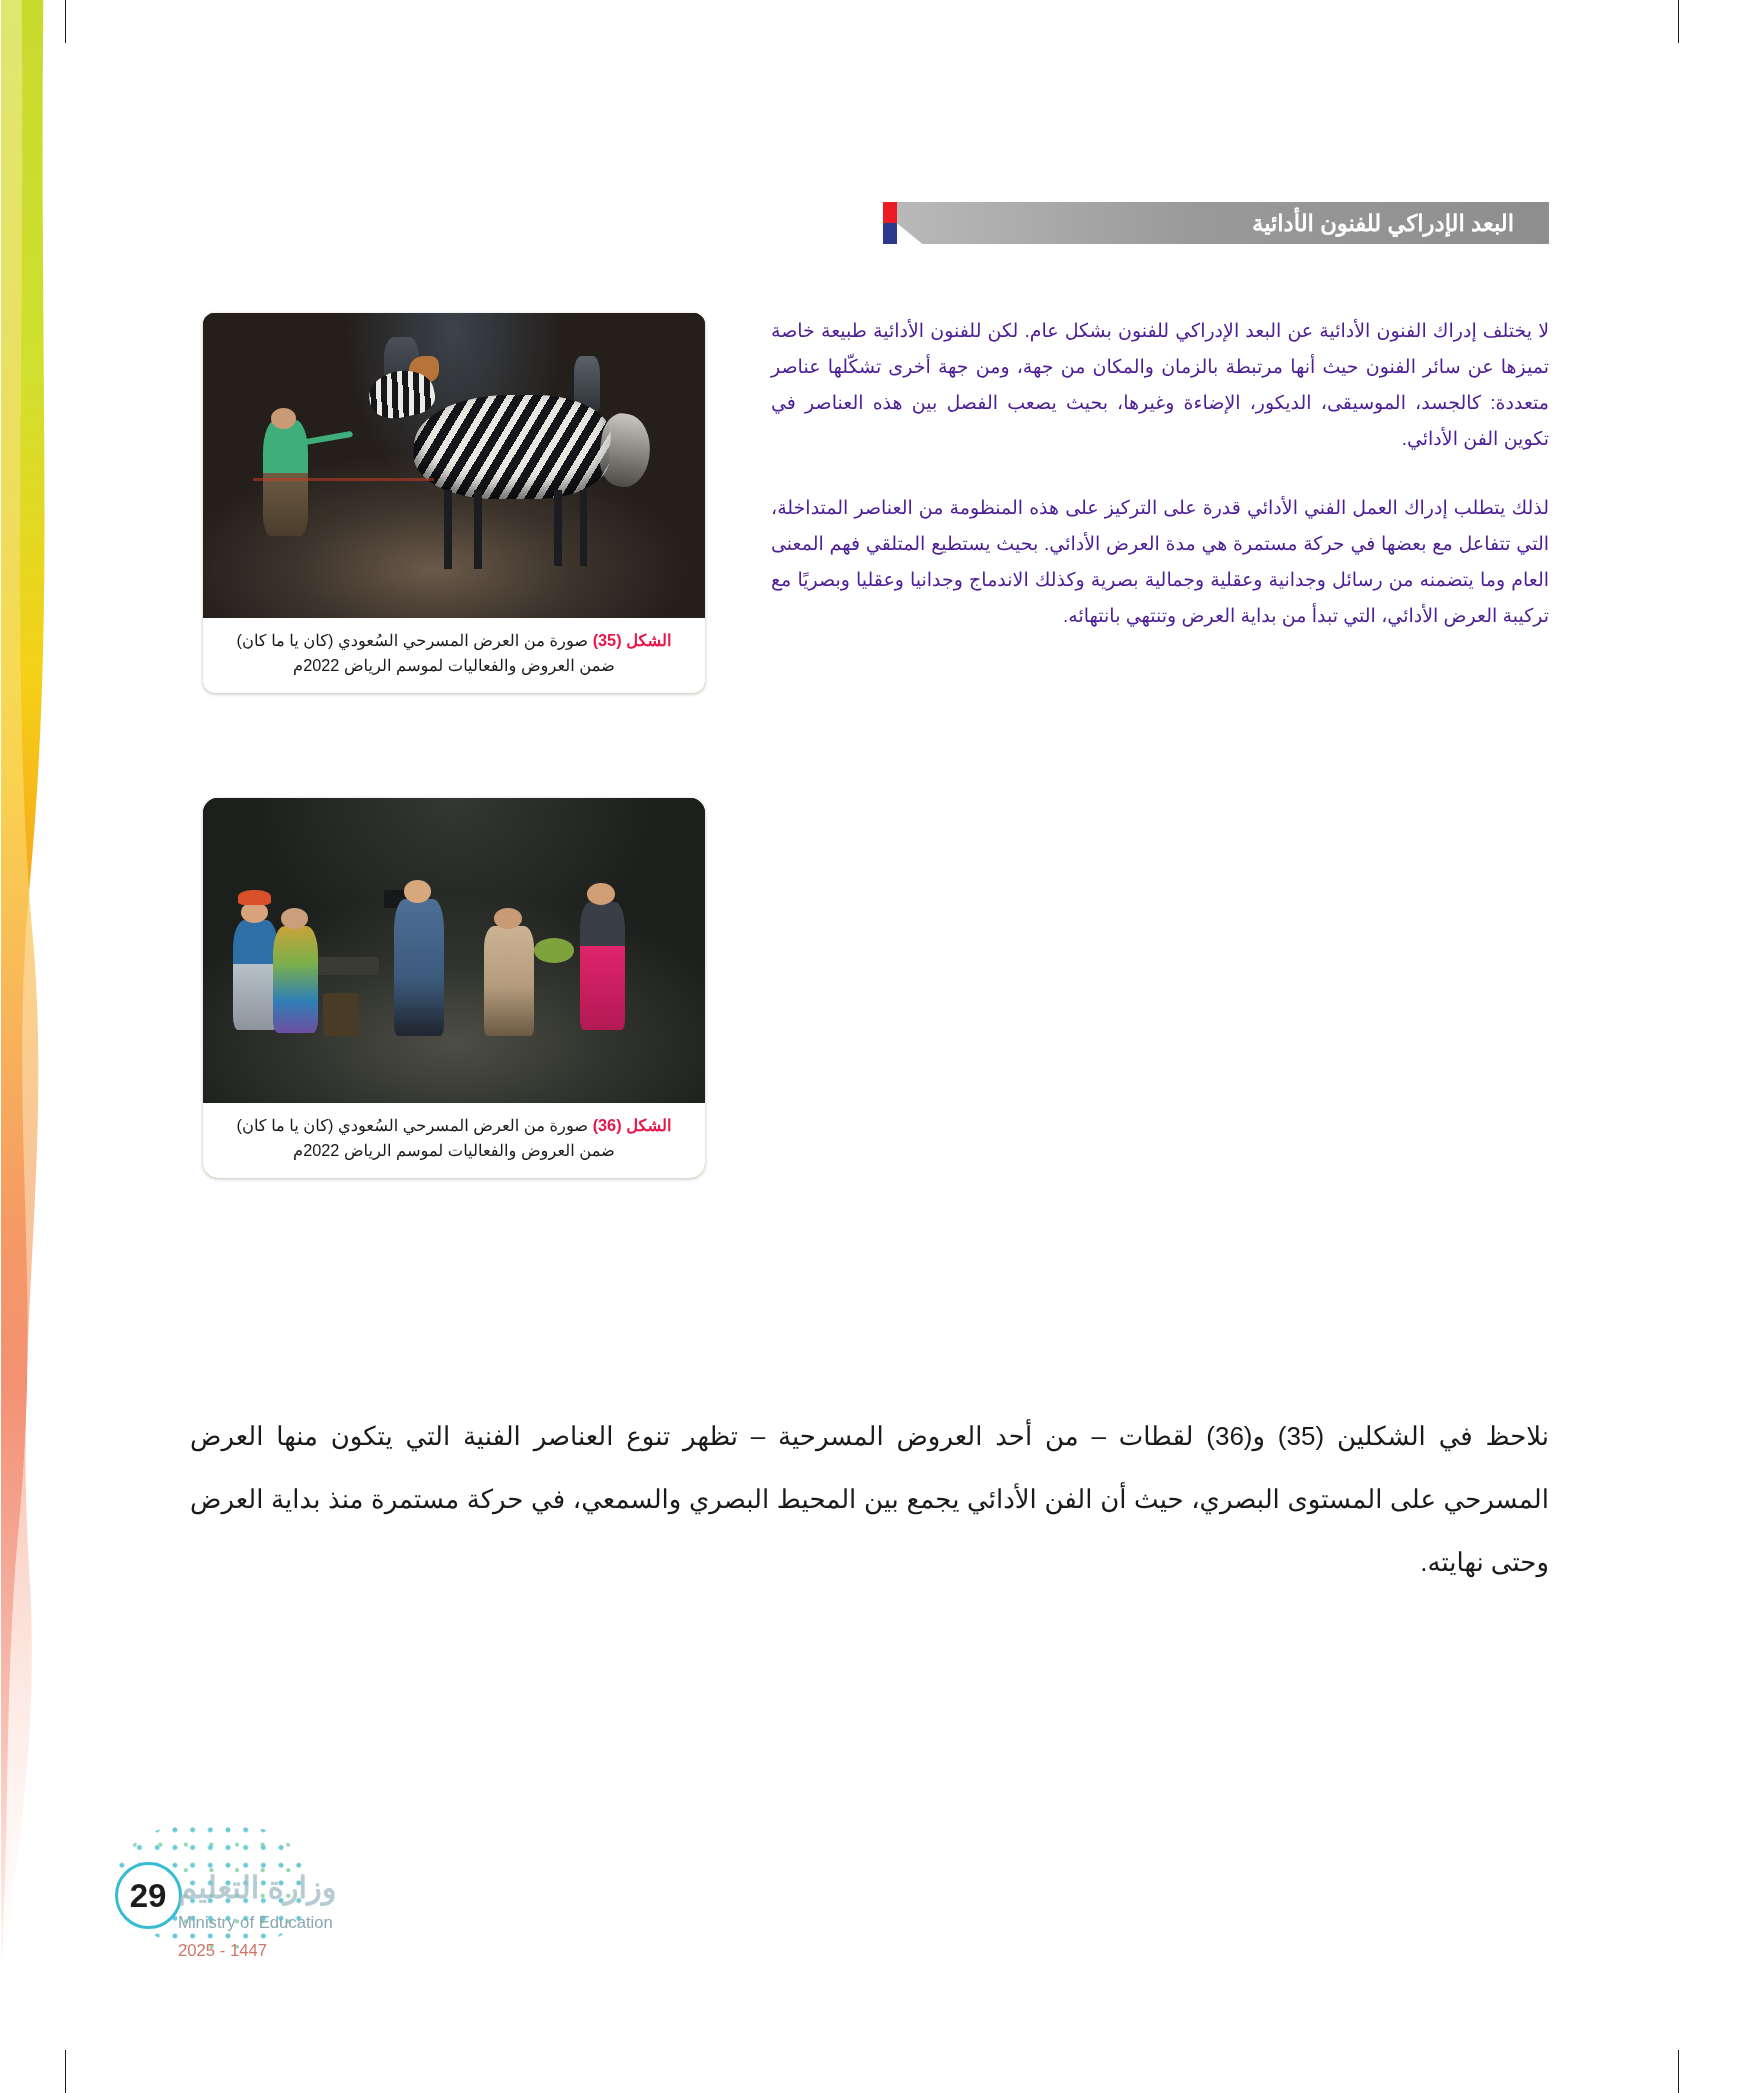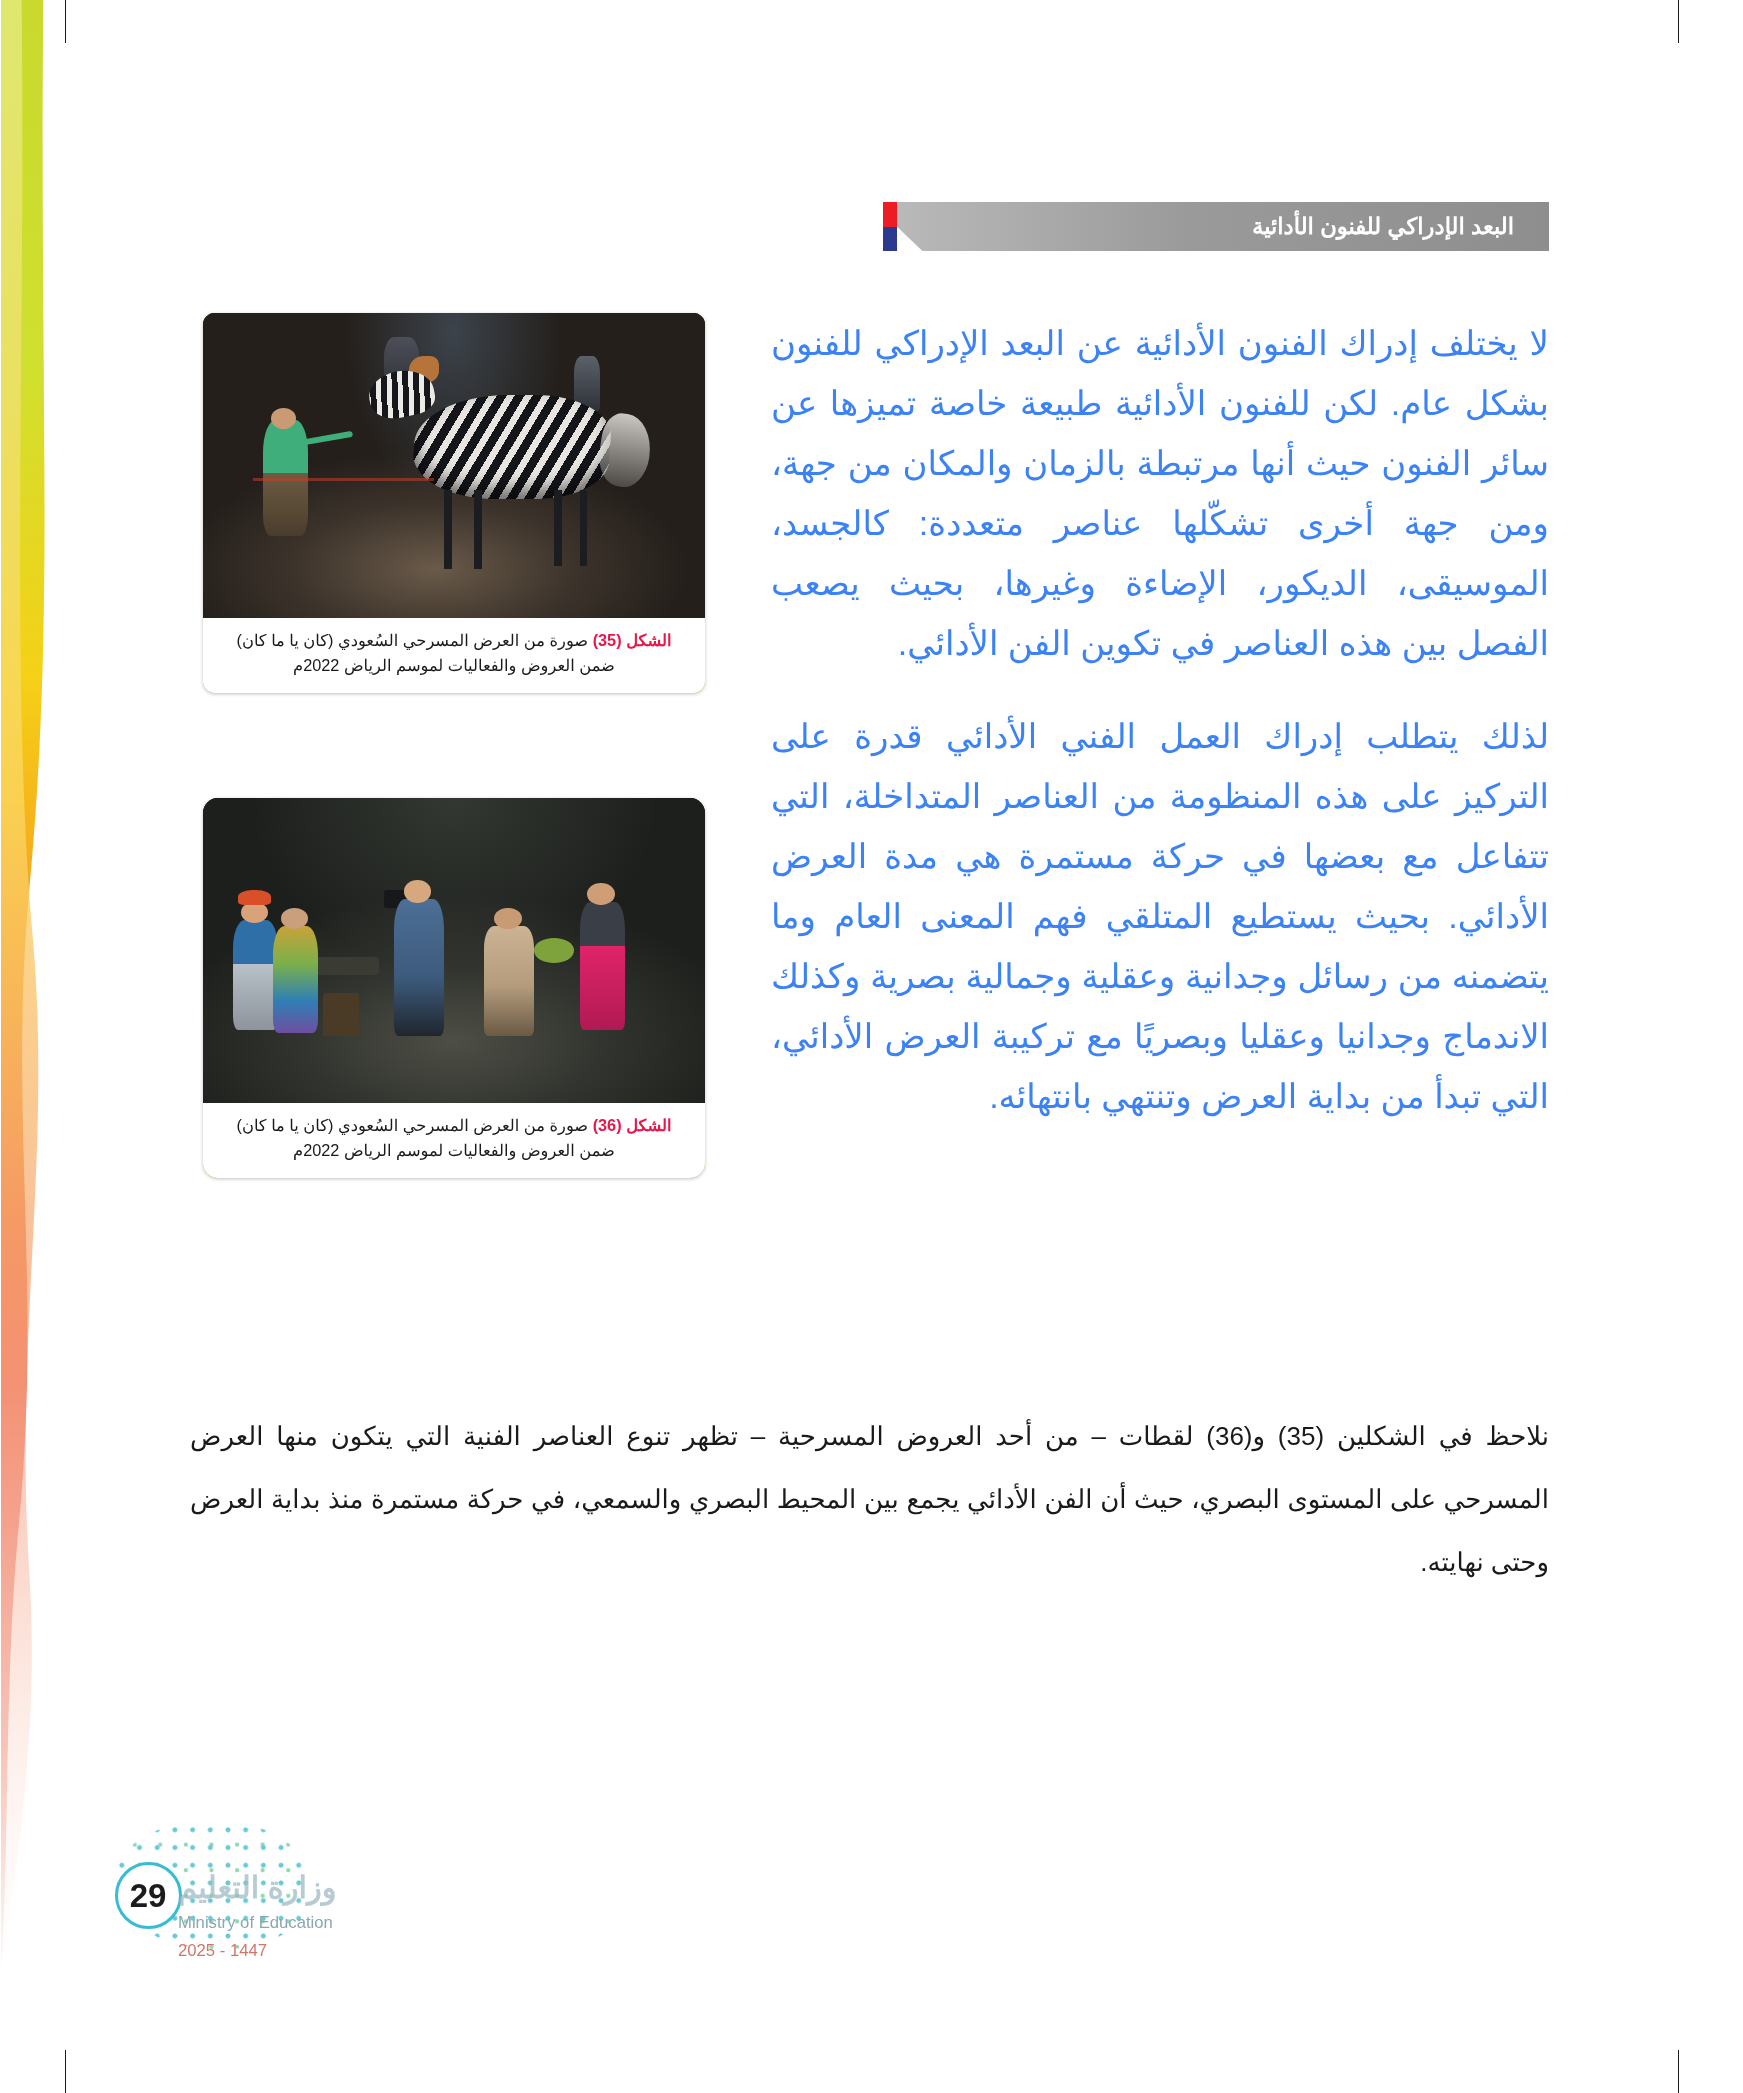--- a/index.html
+++ b/index.html
@@ -33,21 +33,21 @@
     width: 63px;
     height: 2093px;
   }
 
   
   .header {
     position: absolute;
     right: 195px;
     top: 202px;
     width: 666px;
-    height: 49px;
+    height: 42px;
     display: flex;
     flex-direction: row;
     align-items: stretch;
   }
   .header-accent {
     width: 13.8px;
     background: linear-gradient(to bottom, #ed1c24 0%, #ed1c24 50%, #2b3a8f 50%, #2b3a8f 100%);
   }
   .header-bar {
     flex: 1;
@@ -69,23 +69,23 @@
   
   .text-col {
     position: absolute;
     right: 195px;
     top: 313px;
     width: 778px;
     text-align: justify;
     direction: rtl;
   }
   .para {
-    font-size: 34px;
-    line-height: 60px;
-    color: #3b82f6;
+    font-size: 19px;
+    line-height: 36px;
+    color: #4c1d95;
     margin: 0 0 33px 0;
     font-family: "Liberation Sans", sans-serif;
   }
   .para.last-in-col { margin-bottom: 0; }
 
   
   .full-para {
     position: absolute;
     right: 195px;
     top: 1379px;

